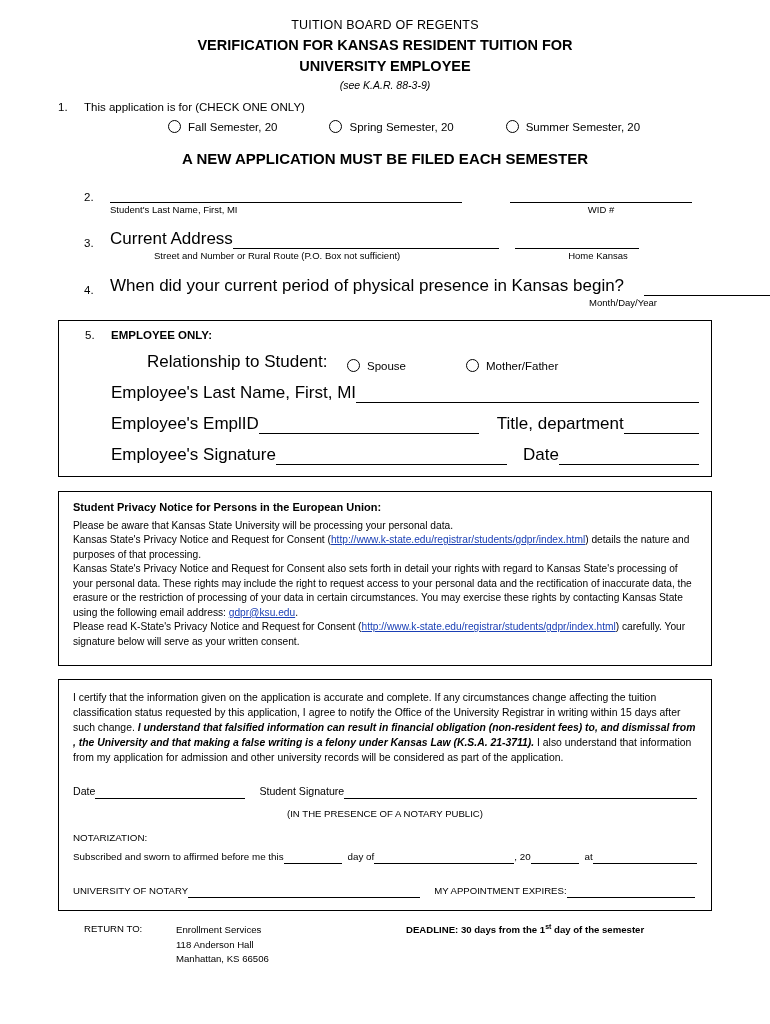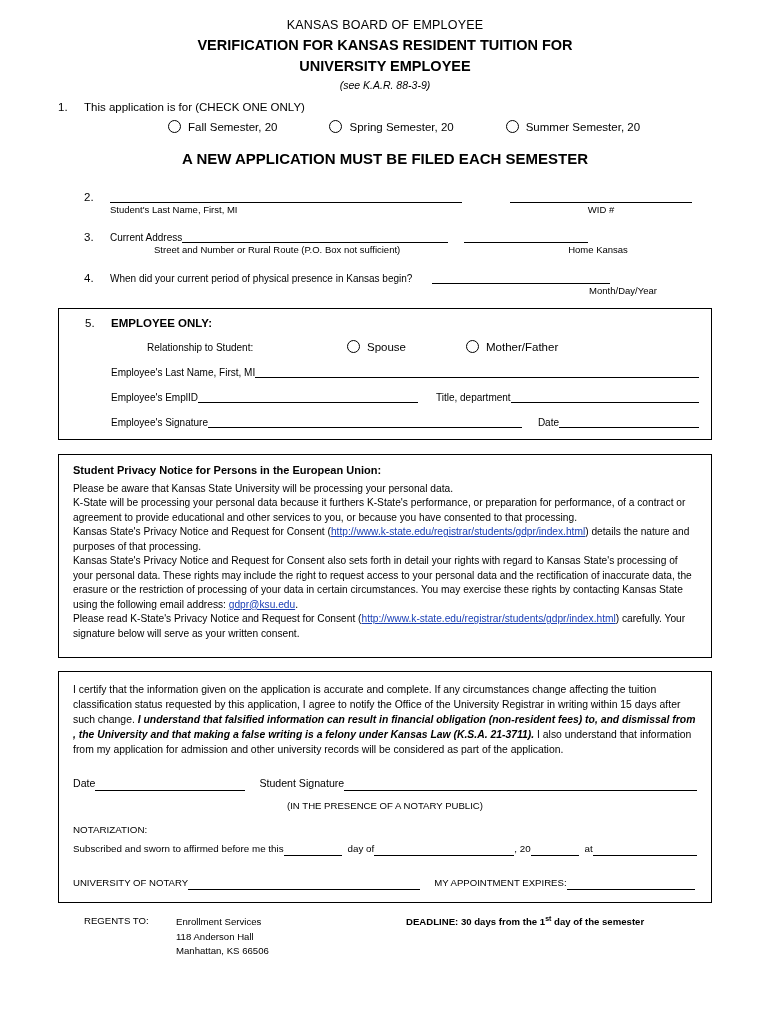--- a/index.html
+++ b/index.html
@@ -87,21 +87,21 @@
     display: flex;
     align-items: flex-end;
     margin-top: 8px;
   }
   .row .qnum2 {
     width: 26px;
     flex: 0 0 26px;
     font-size: 11.5px;
     padding-left: 26px;
   }
-  .lbl { font-size: 10px; white-space: nowrap; }
+  .lbl { font-size: 17px; white-space: nowrap; }
   .line {
     border-bottom: 1px solid #000;
     flex: 1 1 auto;
     height: 13px;
   }
   .gap { width: 14px; flex: 0 0 14px; }
 
   .caption {
     font-size: 9.5px;
     line-height: 1.2;
@@ -202,21 +202,21 @@
   .footer .col-a { width: 92px; flex: 0 0 92px; }
   .footer .col-b { width: 230px; flex: 0 0 230px; line-height: 1.5; }
   .footer .col-c { font-weight: bold; }
   sup { font-size: 7px; vertical-align: super; }
 </style>
 </head>
 <body>
 
 <div class="page">
 
-  <div class="center hdr-org">KANSAS BOARD OF EMPLOYEE</div>
+  <div class="center hdr-org">TUITION BOARD OF REGENTS</div>
   <div class="center hdr-title">VERIFICATION FOR KANSAS RESIDENT TUITION FOR</div>
   <div class="center hdr-title">UNIVERSITY EMPLOYEE</div>
   <div class="center hdr-sub">(see K.A.R. 88-3-9)</div>
 
   <div class="q1">
     <div class="qnum">1.</div>
     <div class="q1-text">This application is for (CHECK ONE ONLY)</div>
   </div>
 
   <div class="radio-row">
@@ -310,21 +310,20 @@
       <div class="line" style="flex:1 1 auto;"></div>
       <div class="gap" style="flex:0 0 16px;"></div>
       <div class="lbl">Date</div>
       <div class="line" style="flex:0 0 140px;"></div>
     </div>
   </div>
 
   <div class="pbox">
     <div class="ptitle">Student Privacy Notice for Persons in the European Union:</div>
     <p>Please be aware that Kansas State University will be processing your personal data.</p>
-    <p>K-State will be processing your personal data because it furthers K-State's performance, or preparation for performance, of a contract or agreement to provide educational and other services to you, or because you have consented to that processing.</p>
     <p><span>Kansas State's Privacy Notice and Request for Consent (</span><a class="lnk" href="#">http://www.k-state.edu/registrar/students/gdpr/index.html</a><span>) details the nature and purposes of that processing.</span></p>
     <p><span>Kansas State's Privacy Notice and Request for Consent also sets forth in detail your rights with regard to Kansas State's processing of your personal data.  These rights may include the right to request access to your personal data and the rectification of inaccurate data, the erasure or the restriction of processing of your data in certain circumstances.  You may exercise these rights by contacting Kansas State using the following email address: </span><a class="lnk" href="#">gdpr@ksu.edu</a><span>.</span></p>
     <p><span>Please read K-State's Privacy Notice and Request for Consent (</span><a class="lnk" href="#">http://www.k-state.edu/registrar/students/gdpr/index.html</a><span>) carefully. Your signature below will serve as your written consent.</span></p>
   </div>
 
   <div class="cbox">
     <p><span>I certify that the information given on the application is accurate and complete.  If any circumstances change affecting the tuition classification status requested by this application, I agree to notify the Office of the University Registrar in writing within 15 days after such change.  </span><span class="bi">I understand that falsified information can result in financial obligation (non-resident fees) to, and dismissal from , the University and that making a false writing is a felony under Kansas Law (K.S.A. 21-3711).</span><span> I also understand that information from my application for admission and other university records will be considered as part of the application.</span></p>
 
     <div class="sig-row">
       <div class="lbl" style="font-size:10.6px;">Date</div>
@@ -354,21 +353,21 @@
     <div class="sig-notary-row">
       <div>UNIVERSITY OF NOTARY</div>
       <div class="line" style="flex:0 0 232px;"></div>
       <div class="gap" style="flex:0 0 14px;"></div>
       <div>MY APPOINTMENT EXPIRES:</div>
       <div class="line" style="flex:0 0 128px;"></div>
     </div>
   </div>
 
   <div class="footer">
-    <div class="col-a">REGENTS TO:</div>
+    <div class="col-a">RETURN TO:</div>
     <div class="col-b">
       <div>Enrollment Services</div>
       <div>118 Anderson Hall</div>
       <div>Manhattan, KS  66506</div>
     </div>
     <div class="col-c"><span>DEADLINE: 30 days from the 1</span><sup>st</sup><span> day of the semester</span></div>
   </div>
 
 </div>
 

